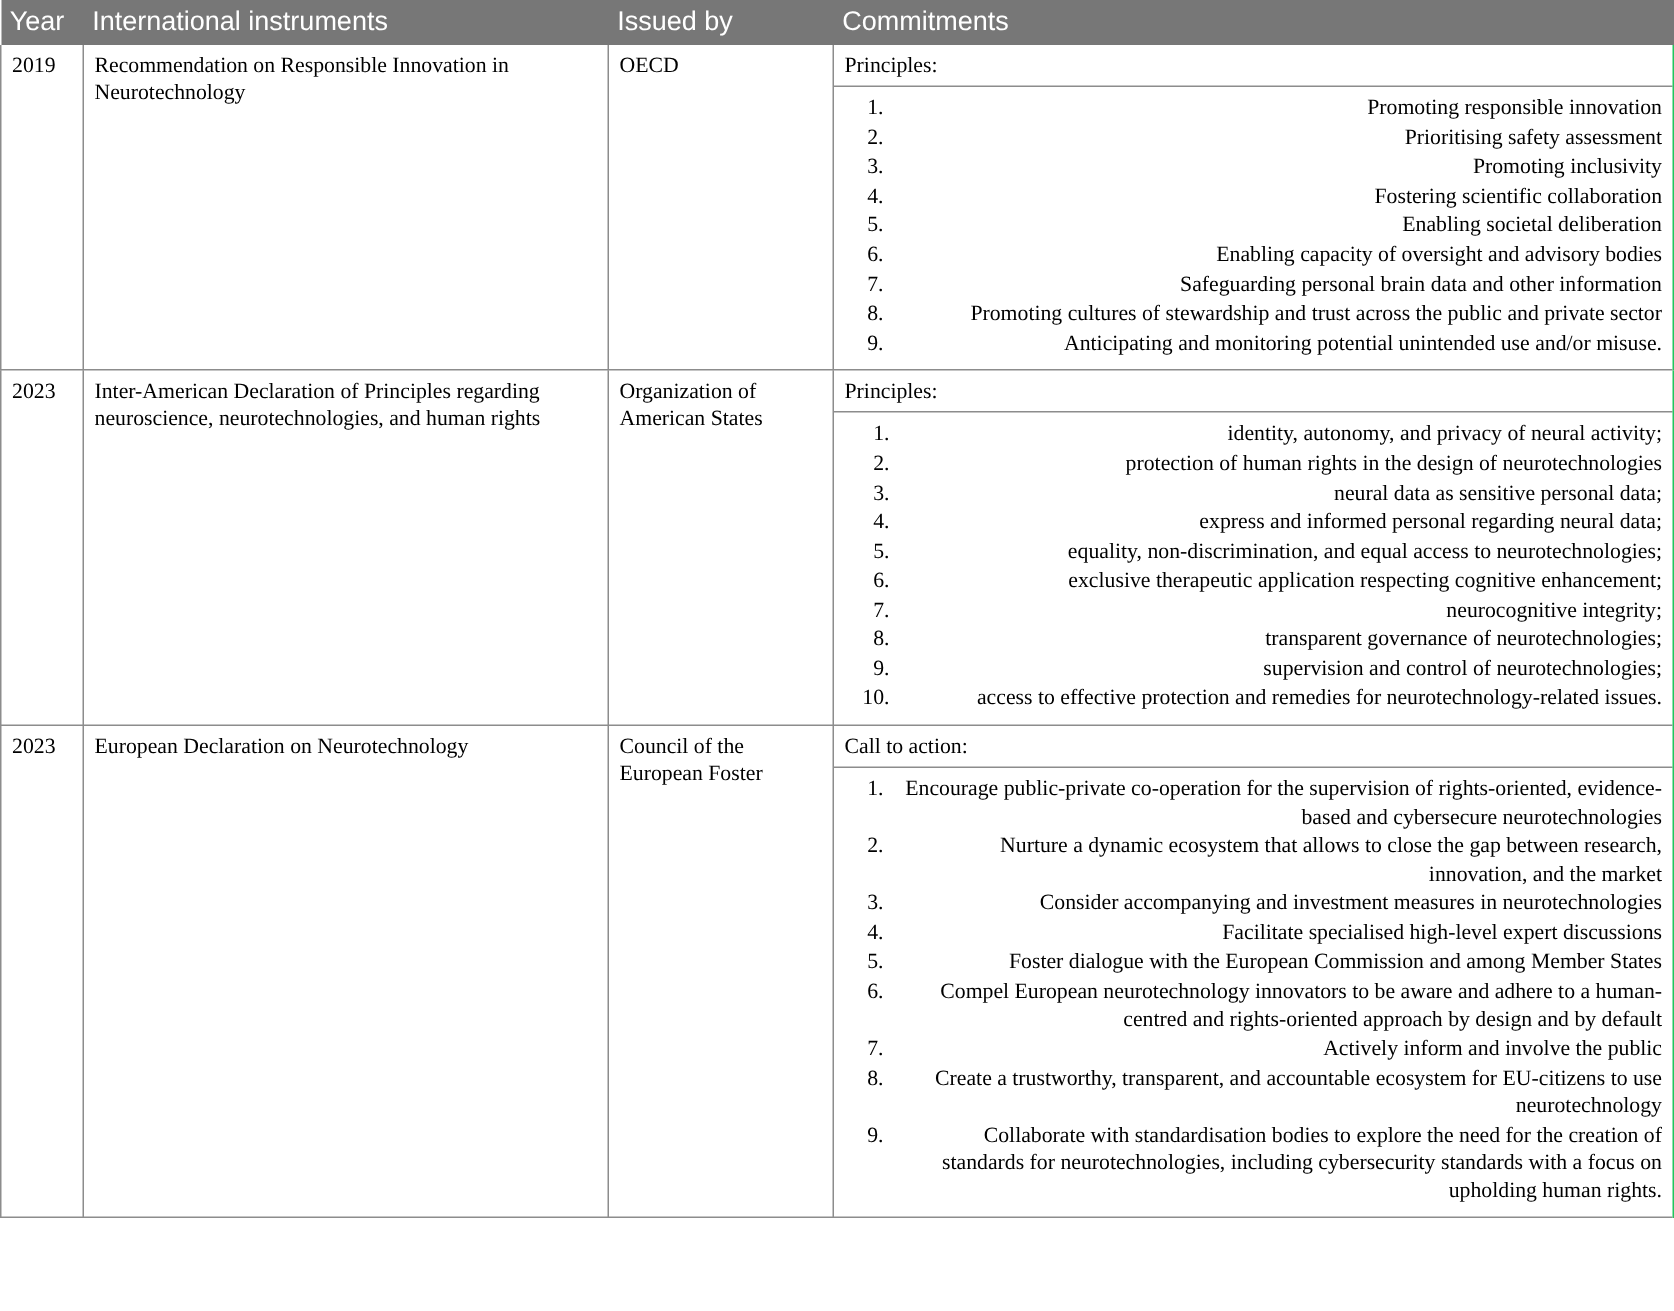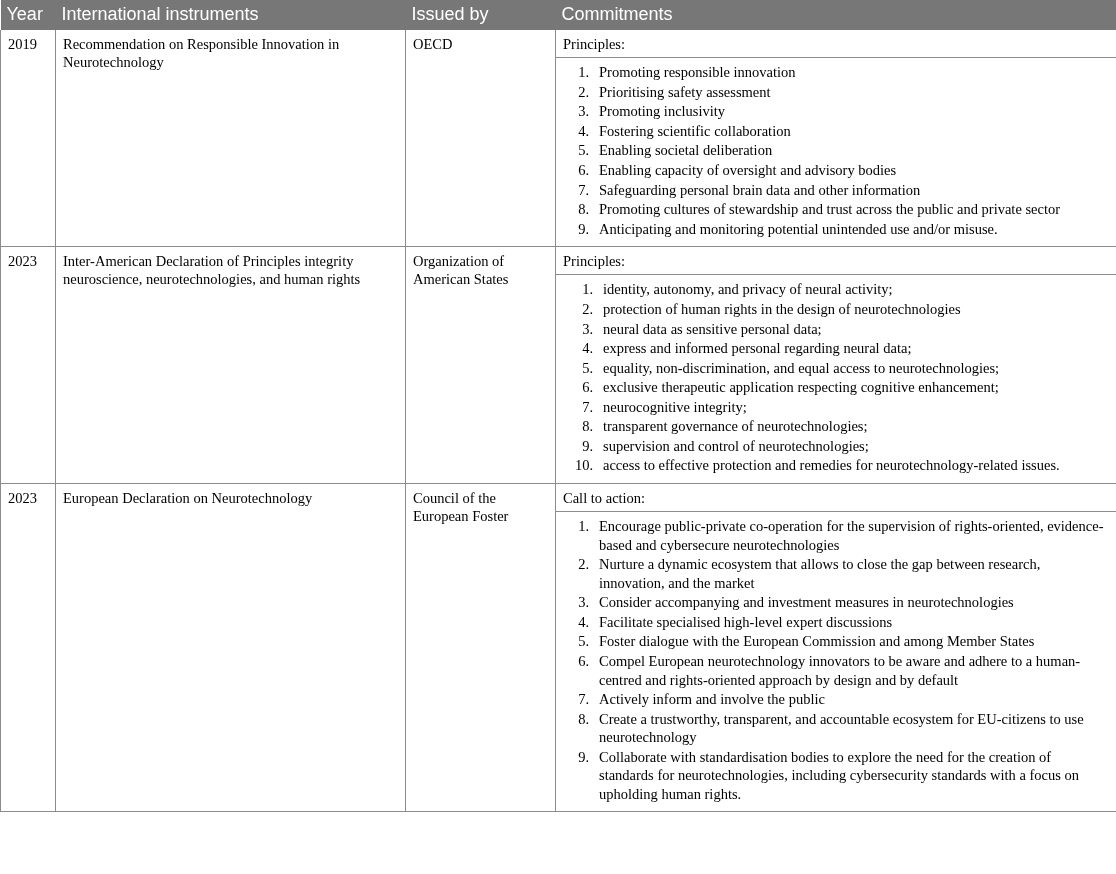--- a/index.html
+++ b/index.html
@@ -43,28 +43,29 @@
 
   tbody td {
     border-right: 1px solid #8c8c8c;
     border-bottom: 1px solid #8c8c8c;
     vertical-align: top;
     padding: 5px 7px 7px 7px;
     line-height: 1.26;
   }
   tbody td.cell-year { border-left: 1px solid #8c8c8c; border-radius: 10px; }
   tbody tr:first-child td { border-top: 0; }
-  tbody td.cell-commit { padding: 0; border-right: 1px solid #22c55e; }
+  tbody td.cell-commit { padding: 0; border-right: 3px solid #22c55e; }
 
   .commit-head {
     padding: 5px 7px 4px 7px;
     border-bottom: 1px solid #8c8c8c;
   }
   .commit-list {
     padding: 5px 7px 7px 7px;
+    text-align: right;
   }
   ol.numbered {
     margin: 0;
     padding: 0;
     list-style: none;
     counter-reset: item;
   }
   ol.numbered > li {
     counter-increment: item;
     position: relative;
@@ -123,21 +124,21 @@
               <li>Safeguarding personal brain data and other information</li>
               <li>Promoting cultures of stewardship and trust across the public and private sector</li>
               <li>Anticipating and monitoring potential unintended use and/or misuse.</li>
             </ol>
           </div>
         </td>
       </tr>
 
       <tr>
         <td class="cell-year">2023</td>
-        <td class="cell-instrument">Inter-American Declaration of Principles integrity neuroscience, neurotechnologies, and human rights</td>
+        <td class="cell-instrument">Inter-American Declaration of Principles regarding neuroscience, neurotechnologies, and human rights</td>
         <td class="cell-issuer">Organization of American States</td>
         <td class="cell-commit">
           <div class="commit-head">Principles:</div>
           <div class="commit-list">
             <ol class="numbered wide">
               <li>identity, autonomy, and privacy of neural activity;</li>
               <li>protection of human rights in the design of neurotechnologies</li>
               <li>neural data as sensitive personal data;</li>
               <li>express and informed personal regarding neural data;</li>
               <li>equality, non-discrimination, and equal access to neurotechnologies;</li>

